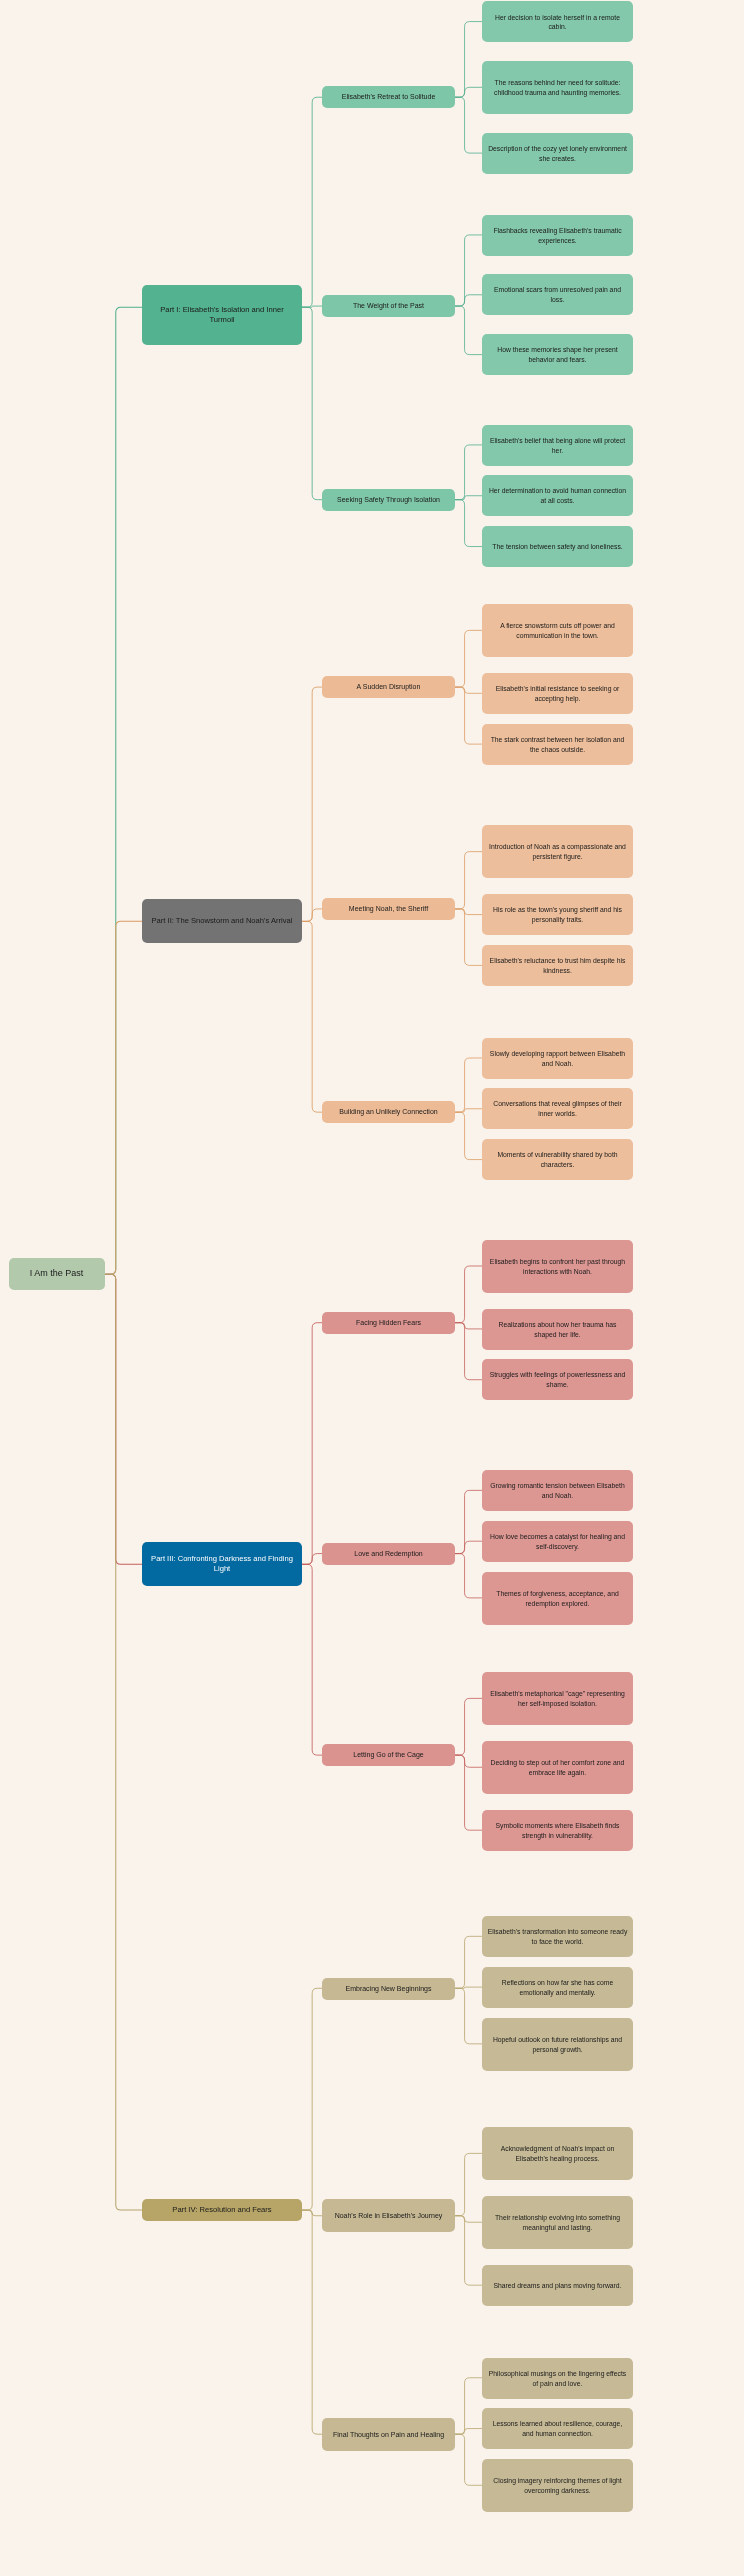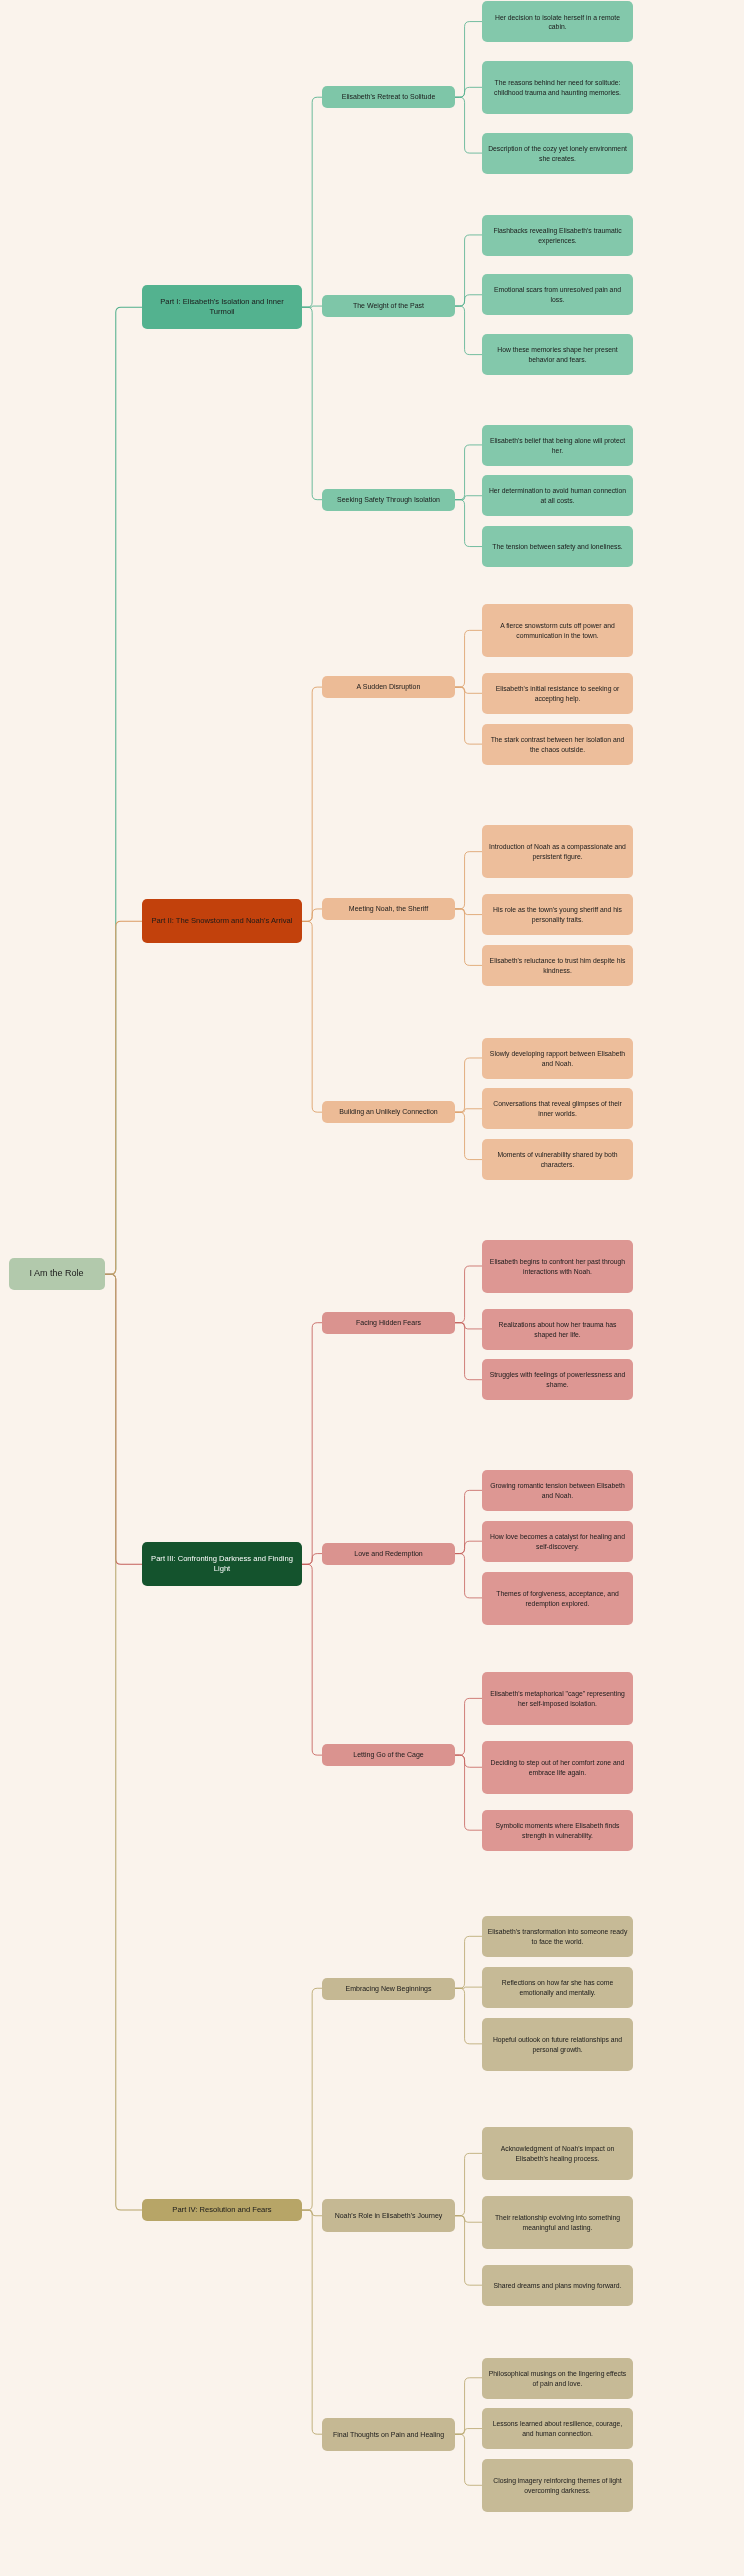--- a/index.html
+++ b/index.html
@@ -84,23 +84,23 @@
       <path d="M 805 3925 L 814 3925 Q 823 3925 823 3916 L 823 3823.5 Q 823 3814.5 832 3814.5 L 854 3814.5" fill="none" stroke="#b5a46a" stroke-width="1.4" stroke-linecap="round"></path>
       <path d="M 805 3925 L 817.25 3925 Q 823 3925 823 3930.75 L 823 3930.75 Q 823 3936.5 828.75 3936.5 L 854 3936.5" fill="none" stroke="#b5a46a" stroke-width="1.4" stroke-linecap="round"></path>
       <path d="M 805 3925 L 814 3925 Q 823 3925 823 3934 L 823 4039 Q 823 4048 832 4048 L 854 4048" fill="none" stroke="#b5a46a" stroke-width="1.4" stroke-linecap="round"></path>
       <path d="M 535 3915 L 544 3915 Q 553 3915 553 3924 L 553 4303 Q 553 4312 562 4312 L 570 4312" fill="none" stroke="#b5a46a" stroke-width="1.5" stroke-linecap="round"></path>
       <path d="M 805 4312 L 814 4312 Q 823 4312 823 4303 L 823 4221 Q 823 4212 832 4212 L 854 4212" fill="none" stroke="#b5a46a" stroke-width="1.4" stroke-linecap="round"></path>
       <path d="M 805 4312 L 818 4312 Q 823 4312 823 4307 L 823 4307 Q 823 4302 828 4302 L 854 4302" fill="none" stroke="#b5a46a" stroke-width="1.4" stroke-linecap="round"></path>
       <path d="M 805 4312 L 814 4312 Q 823 4312 823 4321 L 823 4393.5 Q 823 4402.5 832 4402.5 L 854 4402.5" fill="none" stroke="#b5a46a" stroke-width="1.4" stroke-linecap="round"></path>
     </svg>
   <div id="nodes">
       <div class="node root" style="left: 8.5px; top: 1258px; width: 96px; height: 32px; background: rgb(178, 201, 172);">
-        <span>I Am the Role</span>
-      </div>
-      <div class="node lvl1" style="left: 142px; top: 285px; width: 160px; height: 44px; background: rgb(83, 178, 143); color: rgb(26, 26, 26);">
+        <span>I Am the Past</span>
+      </div>
+      <div class="node lvl1" style="left: 142px; top: 285px; width: 160px; height: 60px; background: rgb(83, 178, 143); color: rgb(26, 26, 26);">
         <span>Part I: Elisabeth's Isolation and Inner Turmoil</span>
       </div>
       <div class="node lvl2" style="left: 322px; top: 86px; width: 133px; height: 21.5px; background: rgb(126, 198, 168);">
         <span>Elisabeth's Retreat to Solitude</span>
       </div>
       <div class="node lvl3" style="left: 482px; top: 1.1px; width: 151px; height: 41px; background: rgb(131, 200, 171);">
         <span>Her decision to isolate herself in a remote cabin.</span>
       </div>
       <div class="node lvl3" style="left: 482px; top: 61px; width: 151px; height: 53px; background: rgb(131, 200, 171);">
         <span>The reasons behind her need for solitude: childhood trauma and haunting memories.</span>
@@ -125,21 +125,21 @@
       </div>
       <div class="node lvl3" style="left: 482px; top: 425px; width: 151px; height: 41px; background: rgb(131, 200, 171);">
         <span>Elisabeth's belief that being alone will protect her.</span>
       </div>
       <div class="node lvl3" style="left: 482px; top: 475px; width: 151px; height: 41px; background: rgb(131, 200, 171);">
         <span>Her determination to avoid human connection at all costs.</span>
       </div>
       <div class="node lvl3" style="left: 482px; top: 526px; width: 151px; height: 41px; background: rgb(131, 200, 171);">
         <span>The tension between safety and loneliness.</span>
       </div>
-      <div class="node lvl1" style="left: 142px; top: 899px; width: 160px; height: 44px; background: #c2410c; color: rgb(26, 26, 26);">
+      <div class="node lvl1" style="left: 142px; top: 899px; width: 160px; height: 44px; background: #737373; color: rgb(26, 26, 26);">
         <span>Part II: The Snowstorm and Noah's Arrival</span>
       </div>
       <div class="node lvl2" style="left: 322px; top: 676px; width: 133px; height: 21.5px; background: rgb(236, 187, 150);">
         <span>A Sudden Disruption</span>
       </div>
       <div class="node lvl3" style="left: 482px; top: 604px; width: 151px; height: 53px; background: rgb(237, 190, 155);">
         <span>A fierce snowstorm cuts off power and communication in the town.</span>
       </div>
       <div class="node lvl3" style="left: 482px; top: 673px; width: 151px; height: 41px; background: rgb(237, 190, 155);">
         <span>Elisabeth's initial resistance to seeking or accepting help.</span>
@@ -164,21 +164,21 @@
       </div>
       <div class="node lvl3" style="left: 482px; top: 1038px; width: 151px; height: 41px; background: rgb(237, 190, 155);">
         <span>Slowly developing rapport between Elisabeth and Noah.</span>
       </div>
       <div class="node lvl3" style="left: 482px; top: 1088px; width: 151px; height: 41px; background: rgb(237, 190, 155);">
         <span>Conversations that reveal glimpses of their inner worlds.</span>
       </div>
       <div class="node lvl3" style="left: 482px; top: 1139px; width: 151px; height: 41px; background: rgb(237, 190, 155);">
         <span>Moments of vulnerability shared by both characters.</span>
       </div>
-      <div class="node lvl1 light-text" style="left: 142px; top: 1542px; width: 160px; height: 44px; background: #14532d; color: rgb(255, 255, 255);">
+      <div class="node lvl1 light-text" style="left: 142px; top: 1542px; width: 160px; height: 44px; background: #0369a1; color: rgb(255, 255, 255);">
         <span>Part III: Confronting Darkness and Finding Light</span>
       </div>
       <div class="node lvl2" style="left: 322px; top: 1312px; width: 133px; height: 21.5px; background: rgb(218, 147, 143);">
         <span>Facing Hidden Fears</span>
       </div>
       <div class="node lvl3" style="left: 482px; top: 1240px; width: 151px; height: 53px; background: rgb(221, 151, 147);">
         <span>Elisabeth begins to confront her past through interactions with Noah.</span>
       </div>
       <div class="node lvl3" style="left: 482px; top: 1309px; width: 151px; height: 41px; background: rgb(221, 151, 147);">
         <span>Realizations about how her trauma has shaped her life.</span>

